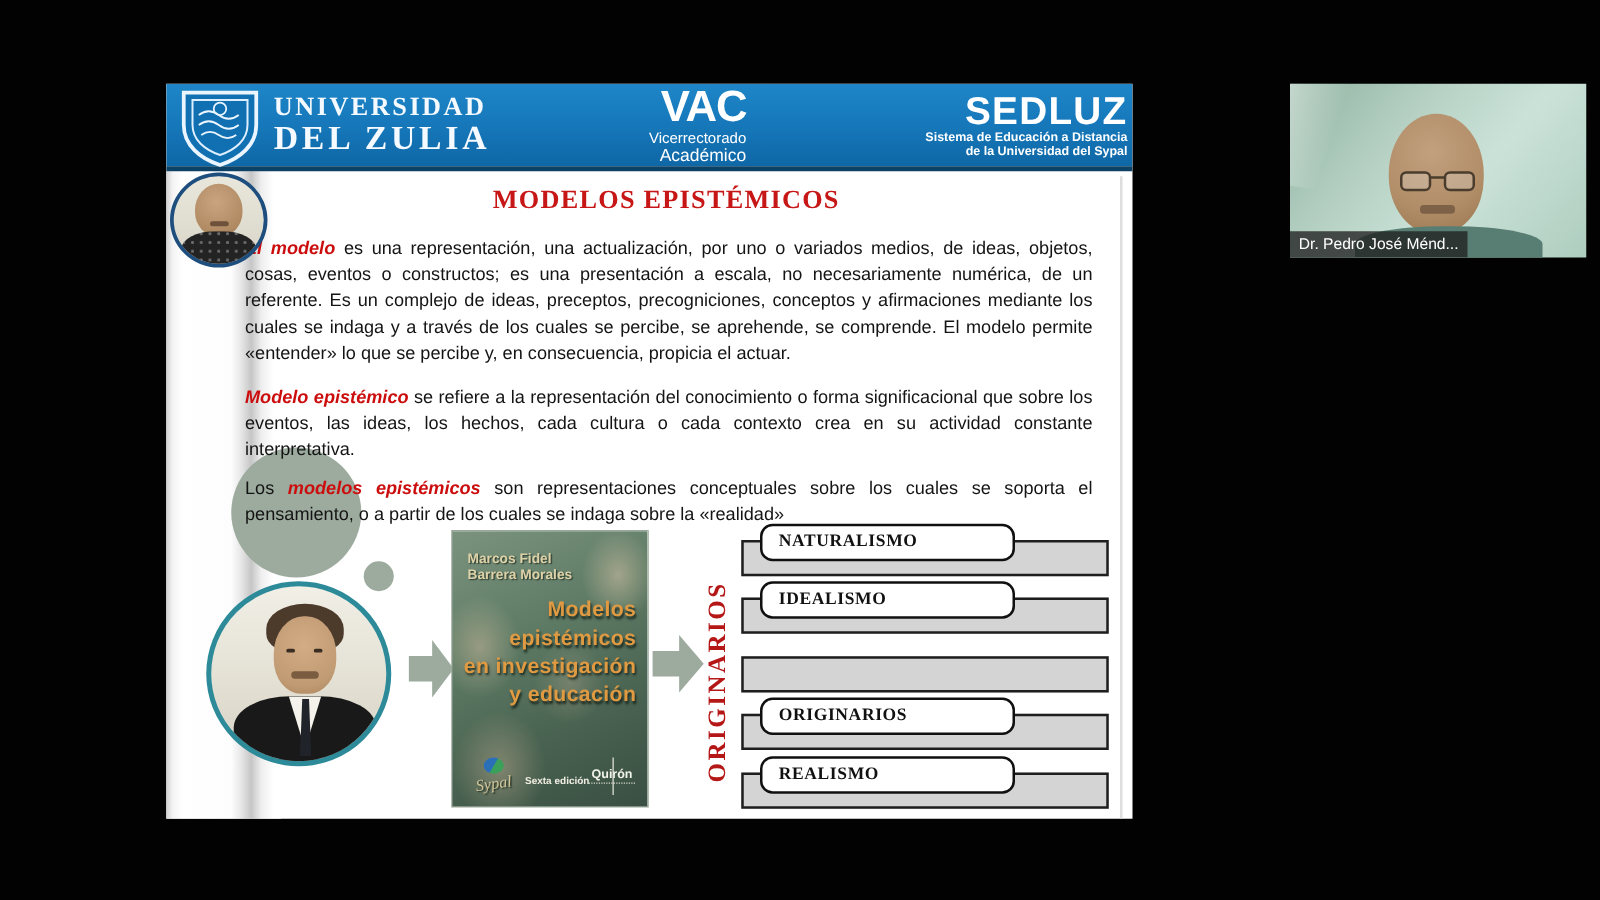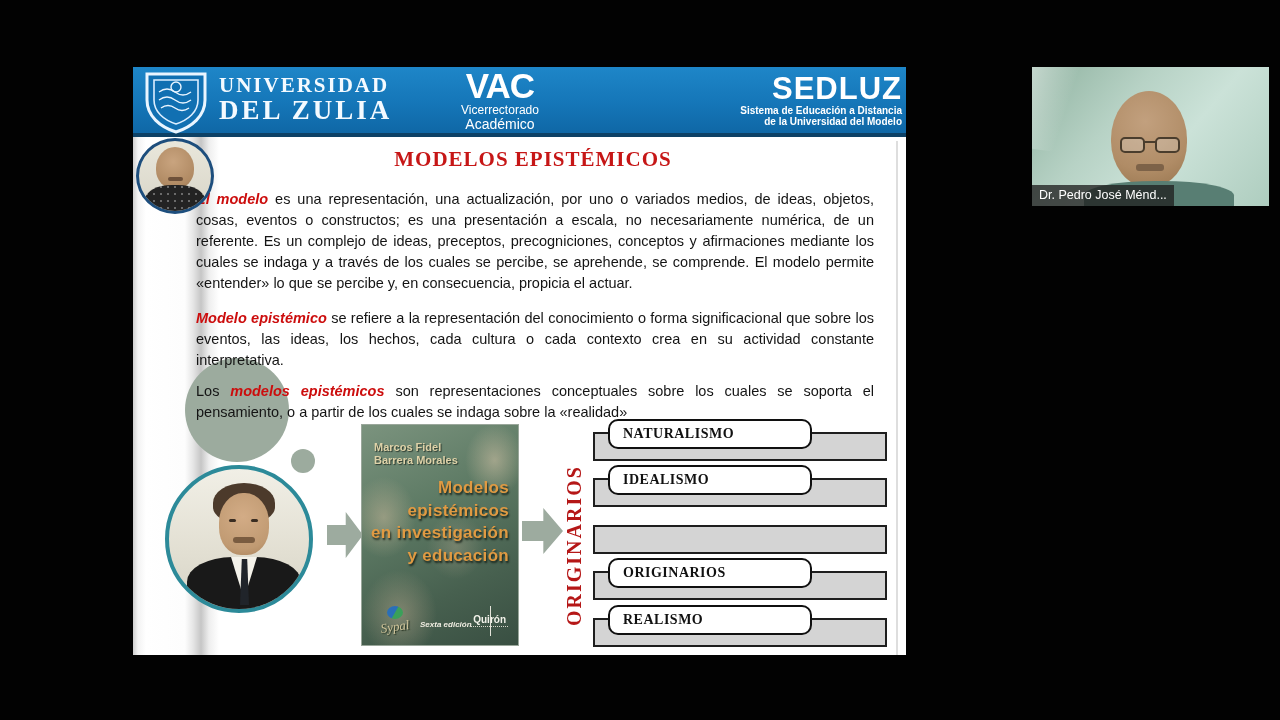--- a/index.html
+++ b/index.html
@@ -20,21 +20,21 @@
 
   
   #banner { position:absolute; left:0; top:0; width:100%; height:70px; z-index:2;
      background:linear-gradient(180deg,#1e86c8 0%,#1576b8 55%,#0f67a6 100%);
      border-bottom:4px solid #0d4166; }
   .crest { position:absolute; left:8px; top:3px; width:70px; height:64px; }
   .univ-name { position:absolute; left:86px; top:7px; color:#f4faff;
      font-family:"Liberation Serif", serif; font-weight:bold; line-height:1.05; }
   .univ-name .l1 { font-size:21px; letter-spacing:2px; }
   .univ-name .l2 { font-size:27px; letter-spacing:3px; }
-  .vac { position:absolute; left:282px; top:1px; width:170px; text-align:center; color:#fff; }
+  .vac { position:absolute; left:294px; top:1px; width:170px; text-align:right; color:#fff; }
   .vac .big { font-size:35px; font-weight:bold; letter-spacing:-1px; line-height:36px; }
   .vac .s1 { font-size:12px; line-height:13px; }
   .vac .s2 { font-size:14px; line-height:15px; }
   .sedluz { position:absolute; left:549px; top:5px; width:220px; text-align:right; color:#fff; }
   .sedluz .big { font-size:31px; font-weight:bold; letter-spacing:1px; line-height:33px; }
   .sedluz .s { font-size:10px; font-weight:bold; line-height:11px; }
 
   
   .avatar { position:absolute; left:3px; top:71px; width:78px; height:76px; z-index:5;
      border:3px solid #1d4e7d; border-radius:50%; overflow:hidden;
@@ -106,21 +106,21 @@
      font-size:11px; line-height:13px; text-shadow:1px 1px 1px #2c3a2f; }
   .book .btitle { position:absolute; right:9px; top:52px; text-align:right;
      color:#e09a42; font-weight:bold; font-size:17px; line-height:22.5px;
      text-shadow:1px 2px 2px rgba(15,25,18,0.85); letter-spacing:0.3px; }
   .book .sypal { position:absolute; left:12px; bottom:10px; width:42px; text-align:center; }
   .book .globe { width:16px; height:13px; margin:0 auto; border-radius:50%;
      background:linear-gradient(120deg,#2a6fb8 48%,#3aa05a 52%); }
   .book .sypal-t { font-family:"Liberation Serif", serif; font-style:italic;
      color:#cfc49a; font-size:13px; transform:rotate(-8deg); text-shadow:1px 1px 1px #23301f; }
   .book .edition { position:absolute; left:58px; bottom:16px; color:#f0ede2;
-     font-weight:bold; font-size:8px;font-style:italic; }
+     font-weight:bold; font-size:8px; }
   .book .quiron { position:absolute; right:10px; bottom:18px; color:#f2f2ea;
      font-weight:bold; font-size:10px; border-bottom:1px dotted #d8d8cc; padding:0 2px 1px 2px; }
   .book .quiron::after { content:""; position:absolute; left:50%; top:-8px; width:1px;
      height:30px; background:#e4e4da; }
 
   
   .vlabel { position:absolute; left:430px; top:393px; width:26px; height:172px; z-index:2;
      writing-mode:vertical-rl; transform:rotate(180deg);
      font-family:"Liberation Serif", serif; font-weight:bold; font-size:20px;
      letter-spacing:2px; color:#b51717; text-align:center; }
@@ -179,21 +179,21 @@
         <div class="l2">DEL ZULIA</div>
       </div>
       <div class="vac">
         <div class="big">VAC</div>
         <div class="s1">Vicerrectorado</div>
         <div class="s2">Académico</div>
       </div>
       <div class="sedluz">
         <div class="big">SEDLUZ</div>
         <div class="s">Sistema de Educación a Distancia</div>
-        <div class="s">de la Universidad del Modelo</div>
+        <div class="s">de la Universidad del Sypal</div>
       </div>
     </div>
 
     <div class="avatar">
       <div class="head"></div>
       <div class="stache"></div>
       <div class="shirt"></div>
     </div>
 
     <div class="slide-title">MODELOS EPISTÉMICOS</div>

